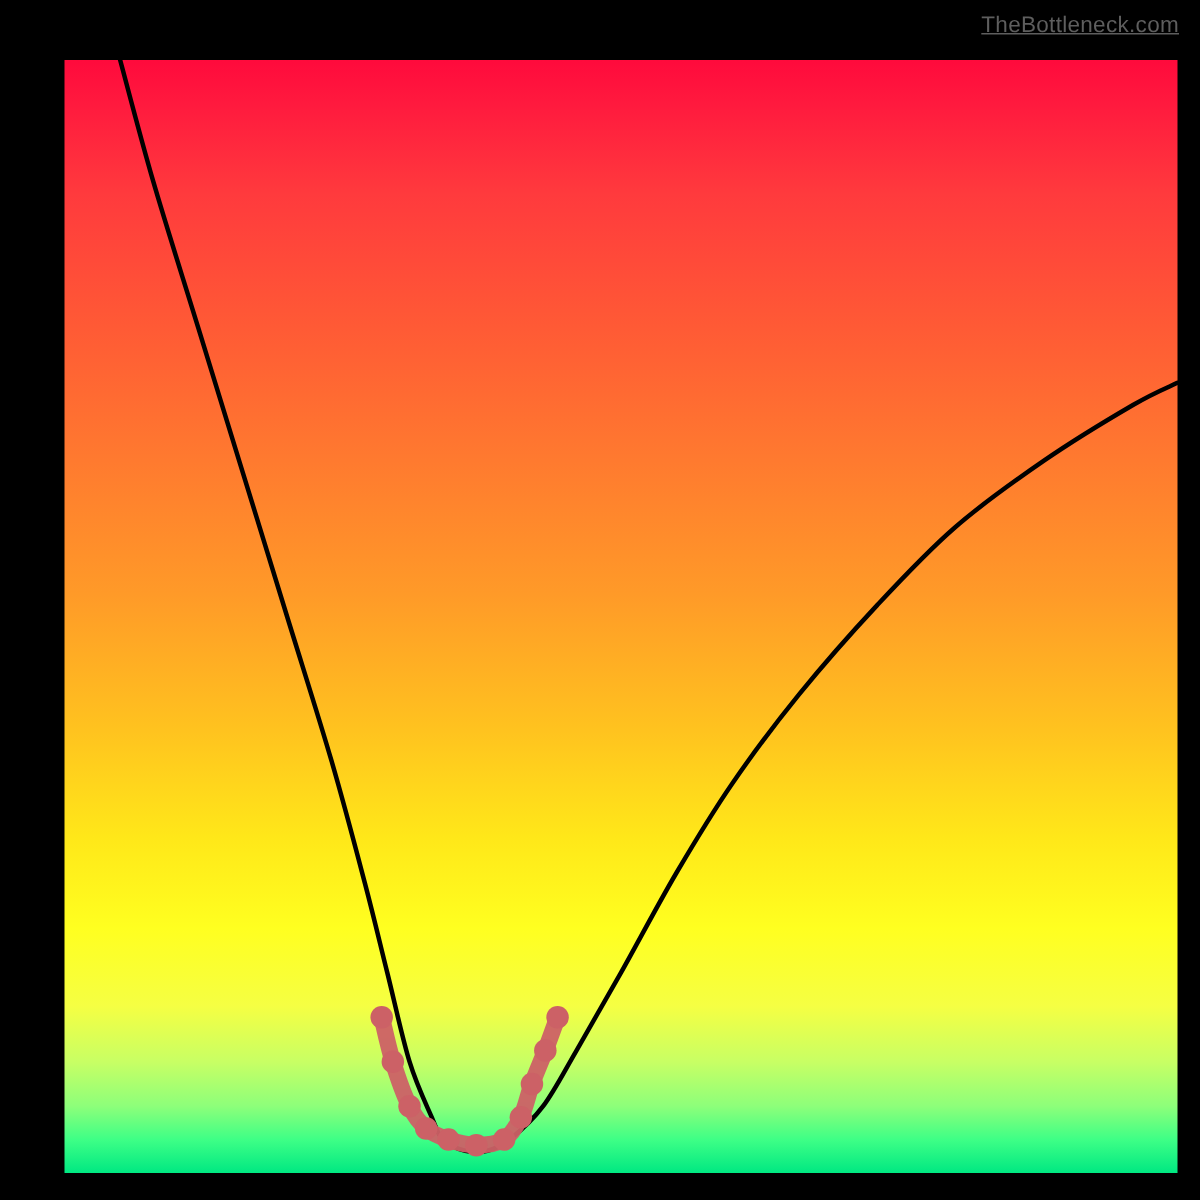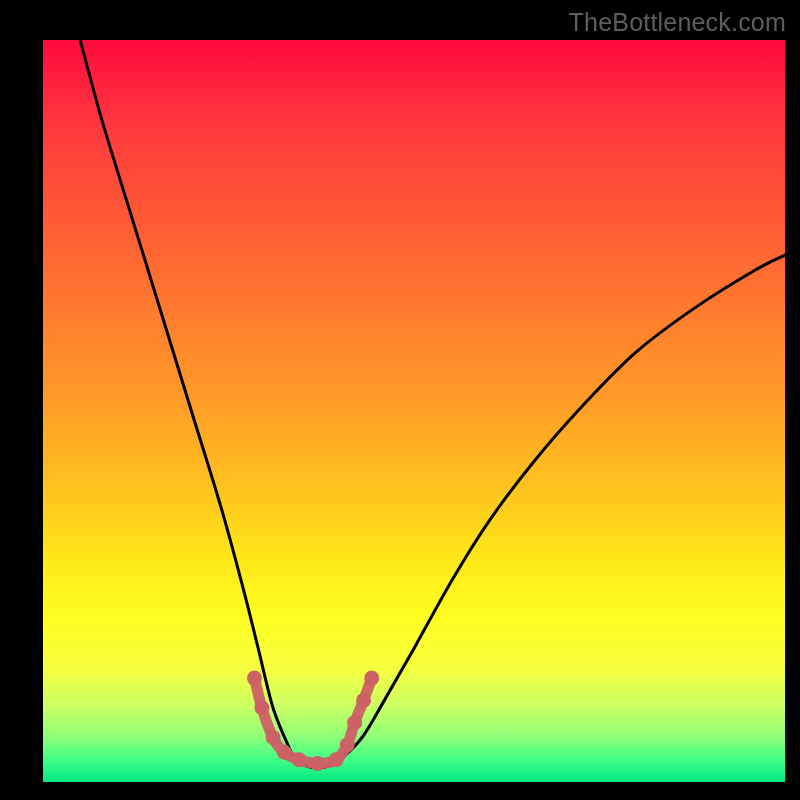--- a/index.html
+++ b/index.html
@@ -42,24 +42,25 @@
       #8dff7a 94%,
       #3eff86 97%,
       #00e882 100%
     );
   }
   .watermark {
     position: absolute;
     top: 8px;
     right: 14px;
     color: #5e5e5e;
-    font-size: 25px;
+    font-size: 15px;
     font-weight: 500;
     letter-spacing: 0.2px;
     user-select: none;
+    text-decoration: underline;
   }
   svg.curves {
     position: absolute;
     left: 0;
     top: 0;
     width: 742px;
     height: 742px;
     overflow: visible;
   }
 </style>

